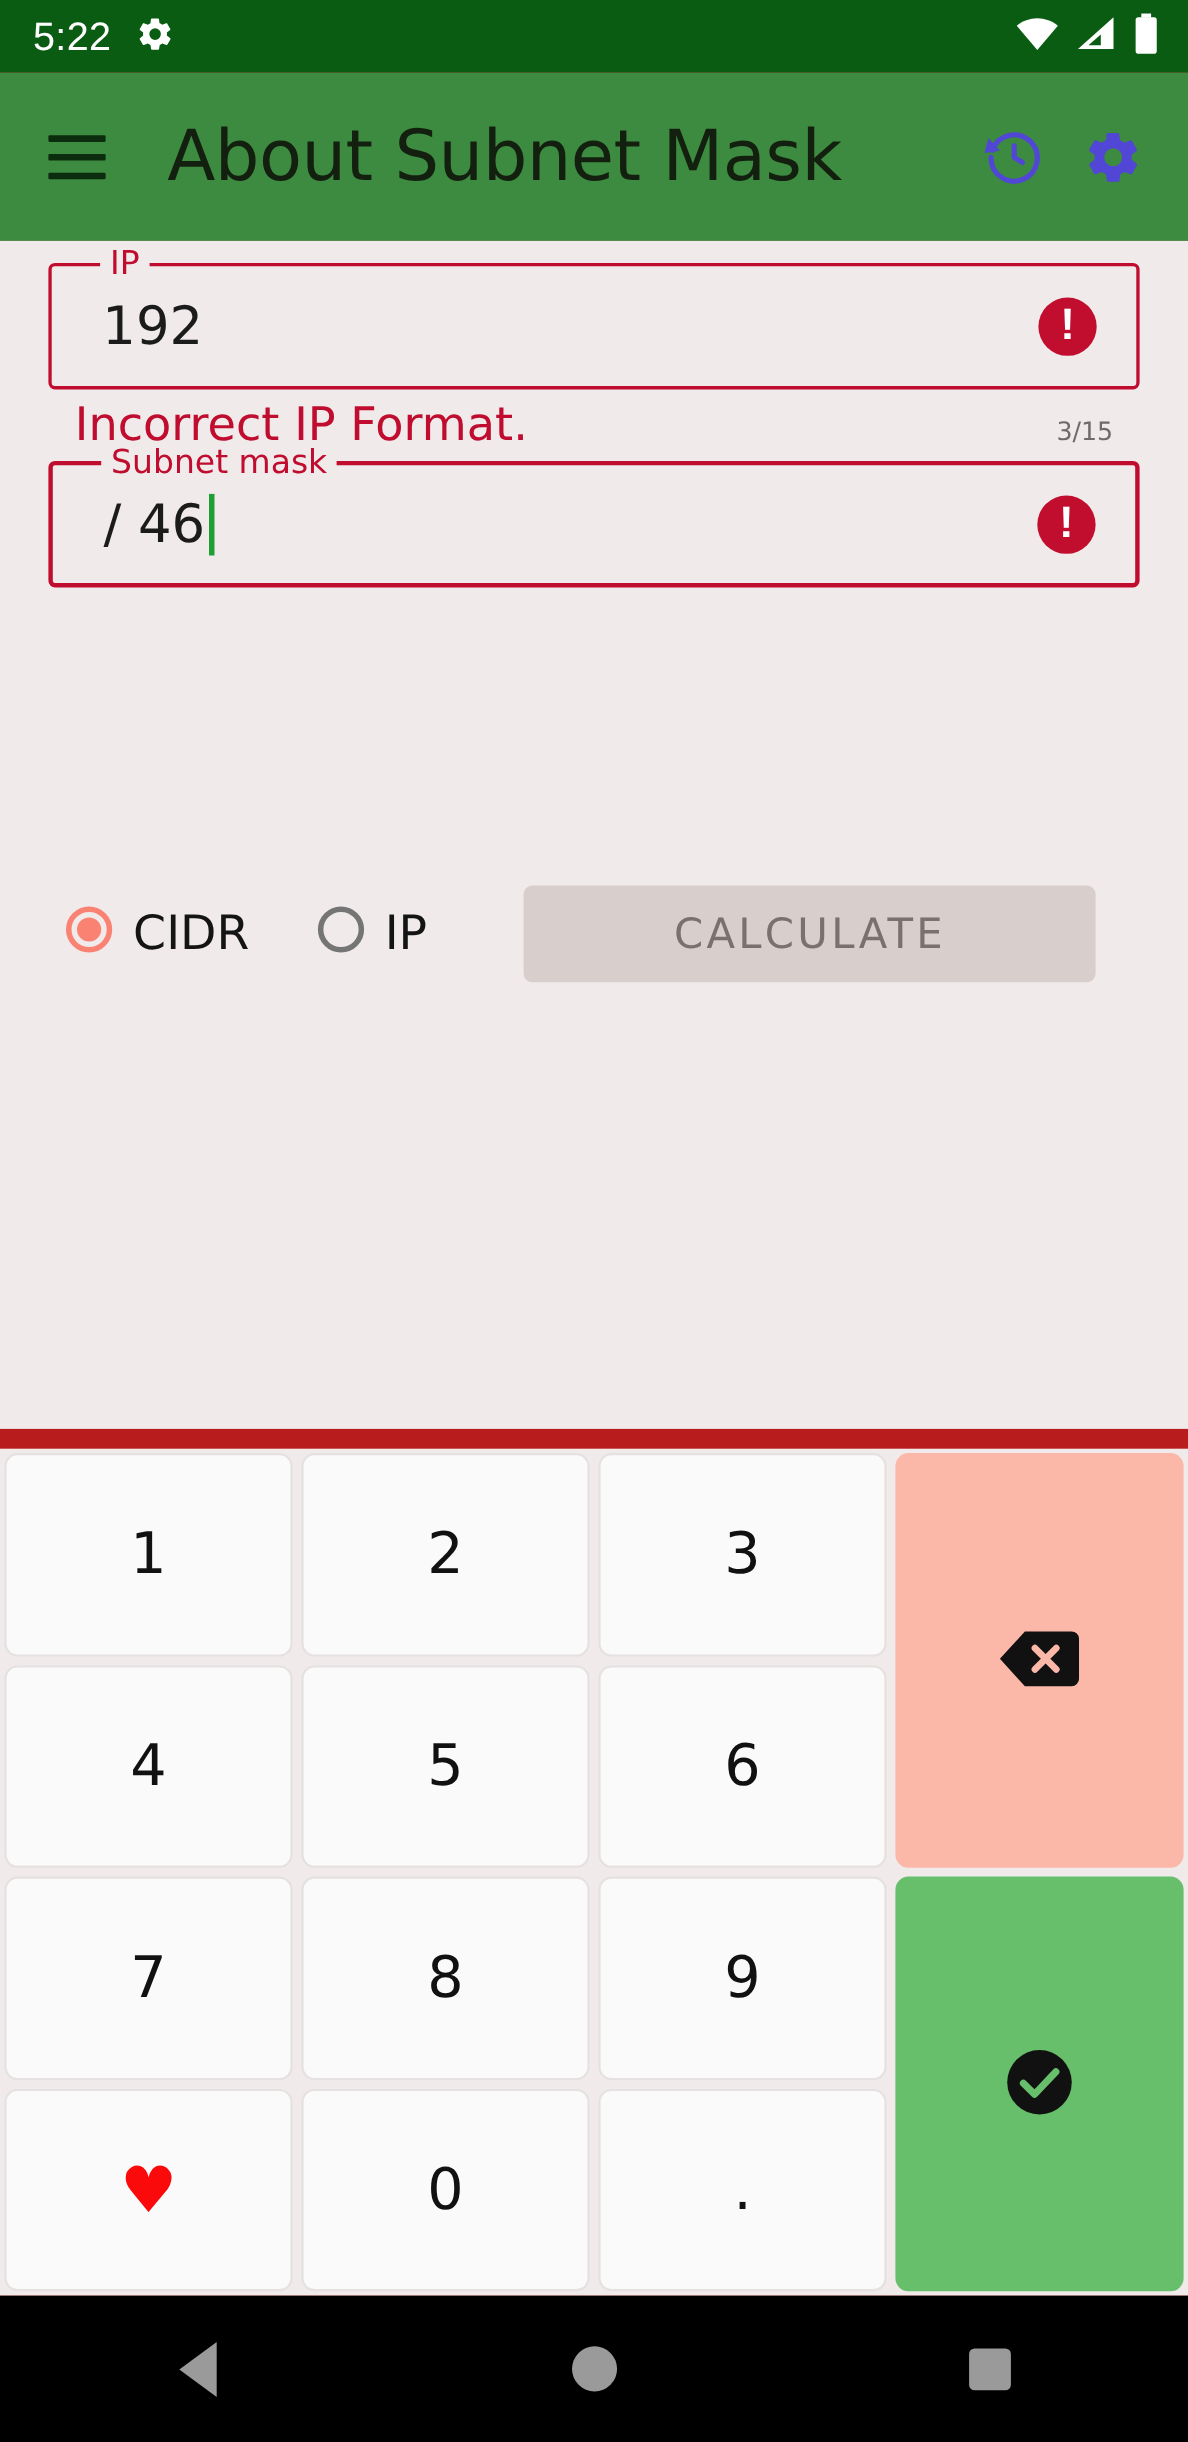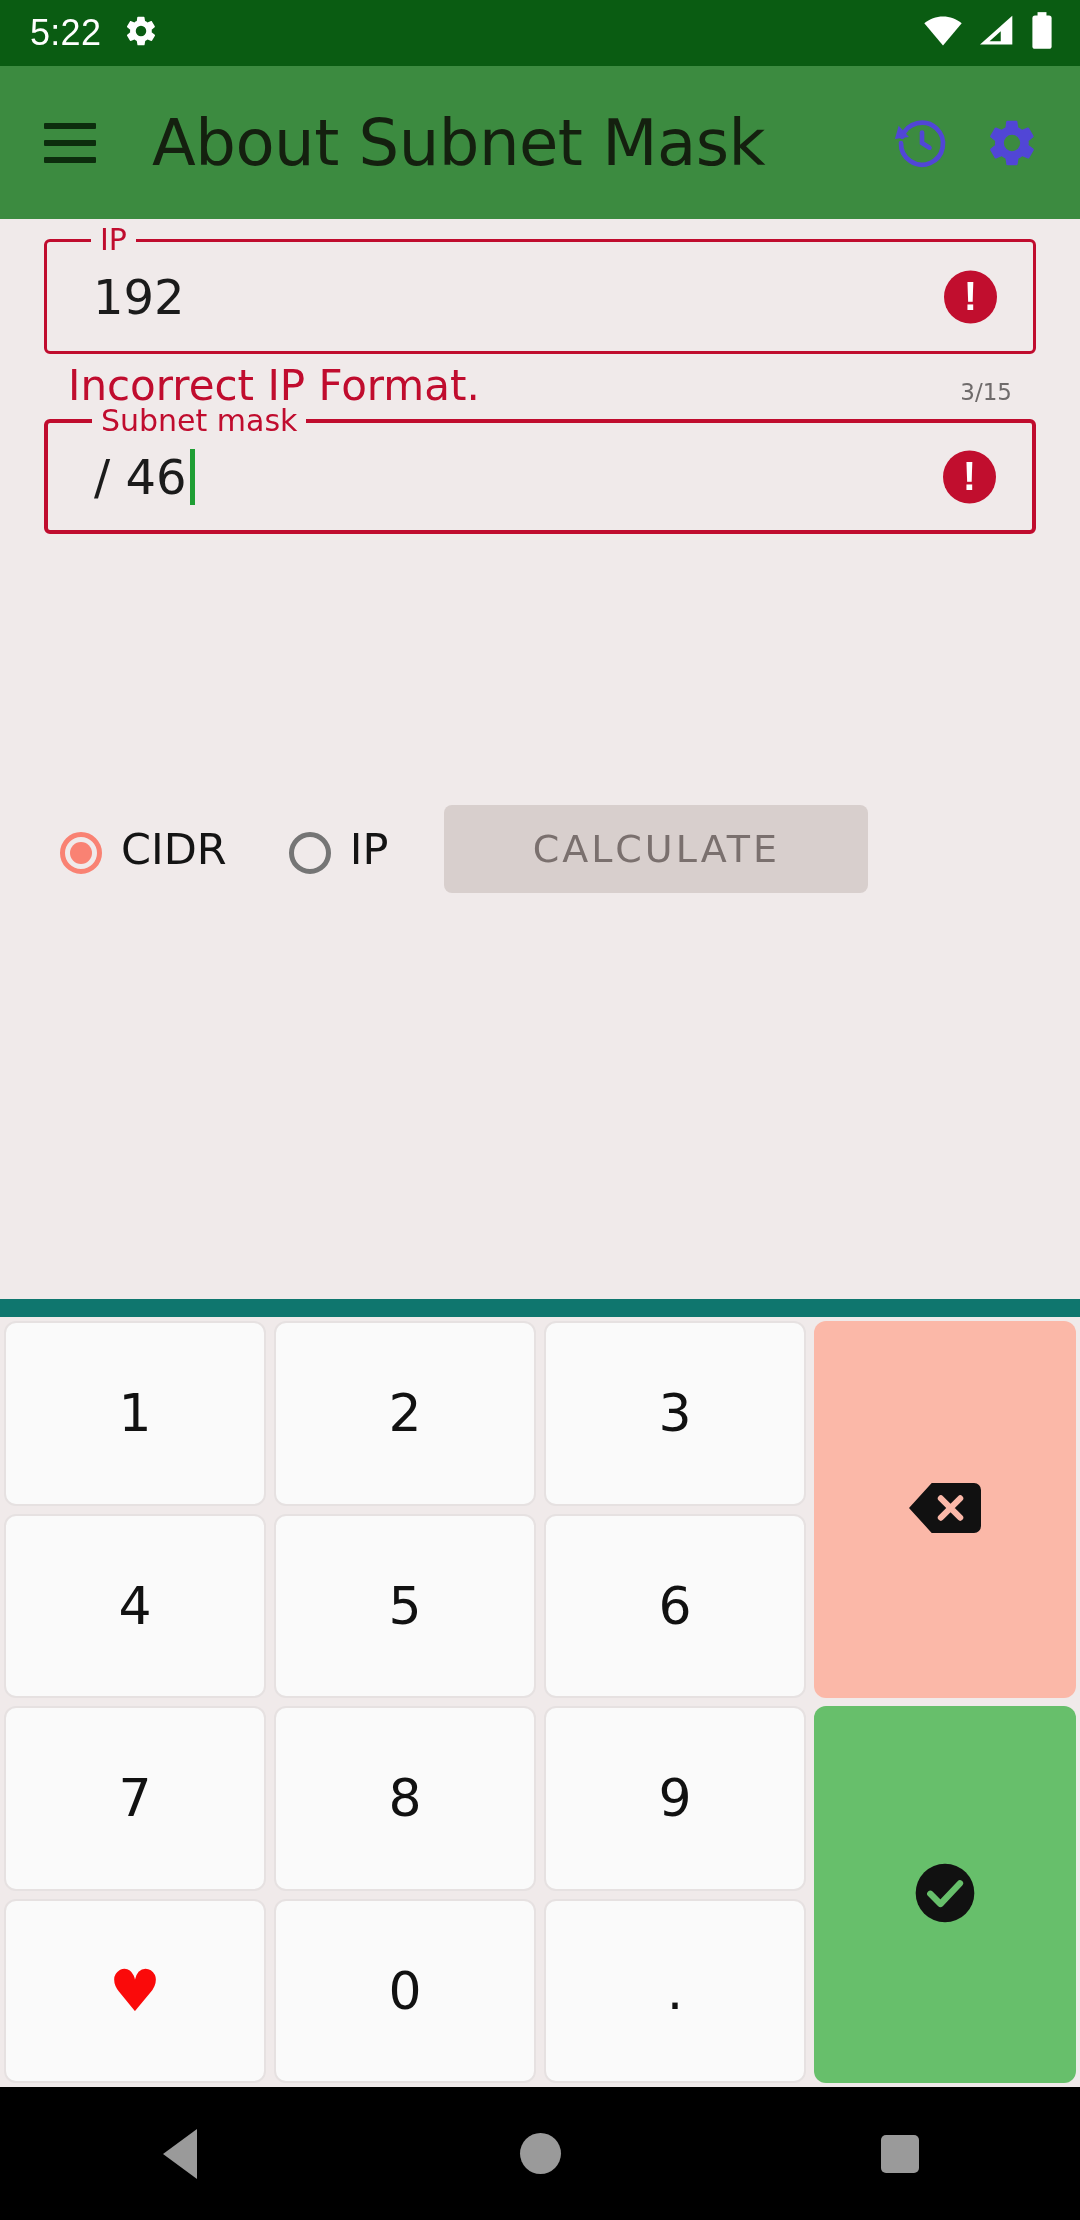--- a/index.html
+++ b/index.html
@@ -4,21 +4,21 @@
 <style>
   html, body {
     margin: 0;
     padding: 0;
     background: #000;
   }
   #screen {
     position: relative;
     width: 1080px;
     height: 2220px;
-    background: #0f766e;
+    background: #b91c1c;
     font-family: "DejaVu Sans", sans-serif;
     overflow: hidden;
   }
 
   
   #status-bar {
     position: absolute;
     top: 0; left: 0;
     width: 1080px;
     height: 66px;
@@ -197,21 +197,21 @@
     position: absolute;
     left: 0;
     top: 575px;
     width: 1080px;
     height: 110px;
     display: flex;
     align-items: center;
   }
   .radio-item {
     display: flex;
-    align-items: flex-end;
+    align-items: flex-start;
     cursor: pointer;
   }
   .radio-outer {
     width: 42px;
     height: 42px;
     border-radius: 50%;
     border: 5px solid #757575;
     box-sizing: border-box;
     display: flex;
     align-items: center;
@@ -227,22 +227,22 @@
   .radio-item.selected .radio-inner { background: #f98273; }
   .radio-label {
     margin-left: 19px;
     font-size: 43px;
     color: #141414;
     font-family: "DejaVu Sans", sans-serif;
   }
   #radio-cidr { margin-left: 60px; }
   #radio-ip { margin-left: 62px; }
   #calculate-button {
-    margin-left: 56px;
-    width: 424px;
+    margin-left: 88px;
+    width: 520px;
     height: 88px;
     background: #d8cfcd;
     border-radius: 8px;
     display: flex;
     align-items: center;
     justify-content: center;
     cursor: default;
   }
   #calculate-label {
     color: #7a706e;

